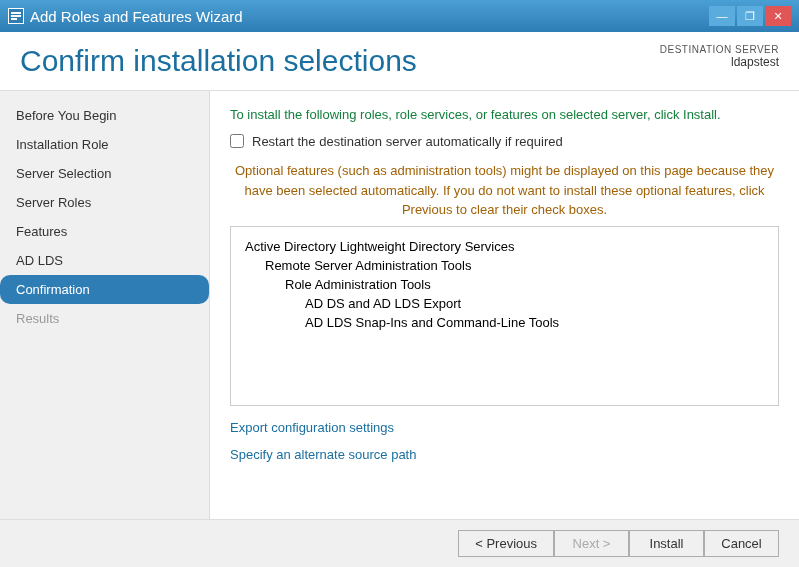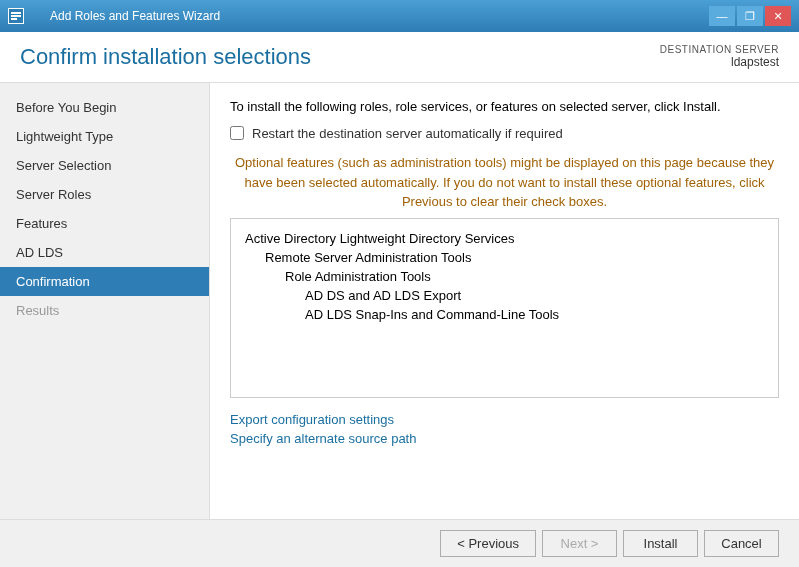--- a/index.html
+++ b/index.html
@@ -29,23 +29,22 @@
     }
     .titlebar-icon {
       width: 16px;
       height: 16px;
       background: #fff;
       display: flex;
       align-items: center;
       justify-content: center;
     }
     .titlebar-title {
-      font-size: 12px;
+      font-size: 15px;
       color: white;
-      margin-left: 20px;
     }
     .titlebar-controls {
       display: flex;
       gap: 2px;
     }
     .titlebar-btn {
       width: 26px;
       height: 20px;
       background: #5aabde;
       border: none;
@@ -71,21 +70,21 @@
     
     .header {
       background: white;
       padding: 12px 20px;
       display: flex;
       align-items: flex-start;
       justify-content: space-between;
       border-bottom: 1px solid #ddd;
     }
     .header-title {
-      font-size: 22px;
+      font-size: 30px;
       font-weight: 300;
       color: #1a6fa0;
     }
     .destination-server {
       text-align: right;
       font-size: 11px;
       color: #555;
     }
     .destination-server .label {
       color: #555;
@@ -115,35 +114,36 @@
     }
     .sidebar-item {
       padding: 7px 16px;
       font-size: 13px;
       color: #333;
       cursor: pointer;
     }
     .sidebar-item.active {
       background: #2e7db5;
       color: white;
+      border-radius: 10px;
     }
     .sidebar-item.dimmed {
       color: #999;
     }
 
     
     .content {
       flex: 1;
       padding: 16px 20px;
       overflow-y: auto;
       background: white;
     }
     .intro-text {
       font-size: 13px;
-      color: #000000;
+      color: #15803d;
       margin-bottom: 12px;
     }
     .checkbox-row {
       display: flex;
       gap: 8px;
       margin-bottom: 12px;
     }
     .checkbox-row input[type=checkbox] {
       width: 14px;
       height: 14px;
@@ -180,37 +180,36 @@
     .feature-item.indent2 {
       padding-left: 40px;
     }
     .feature-item.indent3 {
       padding-left: 60px;
     }
 
     .links-section {
       display: flex;
       flex-direction: column;
-      gap: 4px;
+      gap: 12px;
     }
     .link-item {
       color: #1a6fa0;
       font-size: 13px;
       cursor: pointer;
       text-decoration: none;
     }
 
     
     .footer {
       background: #f0f0f0;
       border-top: 1px solid #ddd;
       padding: 10px 20px;
       display: flex;
       justify-content: flex-end;
-      gap: 6px;
       align-items: center;
     }
     .footer-btn {
       padding: 5px 16px;
       font-size: 13px;
       border: 1px solid #adadad;
       background: #f0f0f0;
       color: #333;
       cursor: pointer;
       min-width: 75px;
@@ -250,21 +249,21 @@
     <div class="destination-server">
       <div class="label">DESTINATION SERVER</div>
       <div class="server-name">ldapstest</div>
     </div>
   </div>
 
   <div class="body">
 
     <div class="sidebar">
     <div class="sidebar-item">Before You Begin</div>
-        <div class="sidebar-item">Lightweight Type</div>
+        <div class="sidebar-item">Installation Role</div>
         <div class="sidebar-item">Server Selection</div>
         <div class="sidebar-item">Server Roles</div>
         <div class="sidebar-item">Features</div>
         <div class="sidebar-item">AD LDS</div>
         <div class="sidebar-item active">Confirmation</div>
         <div class="sidebar-item dimmed">Results</div>
       </div>
 
     <div class="content">
       <p class="intro-text">To install the following roles, role services, or features on selected server, click Install.</p>

